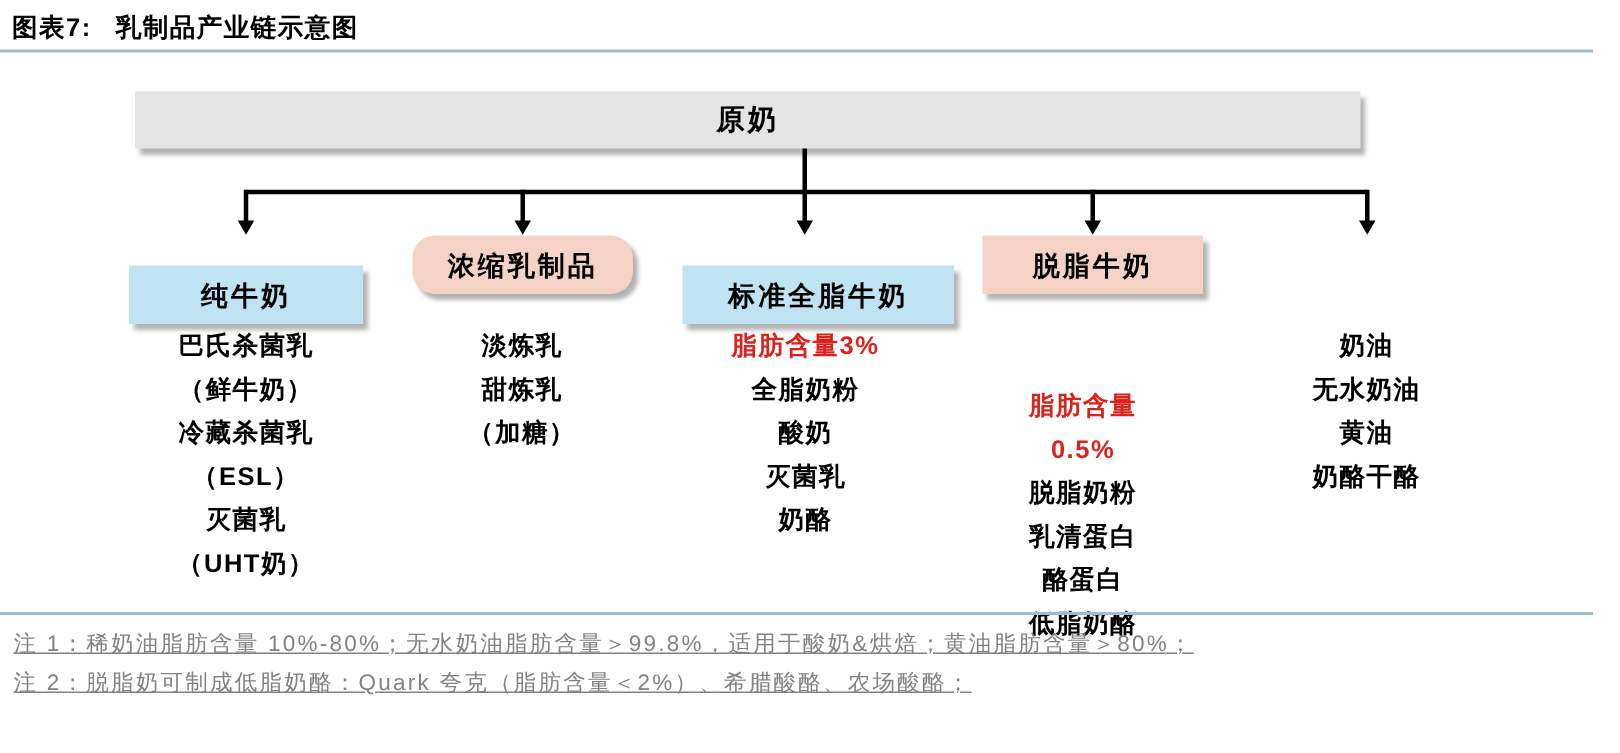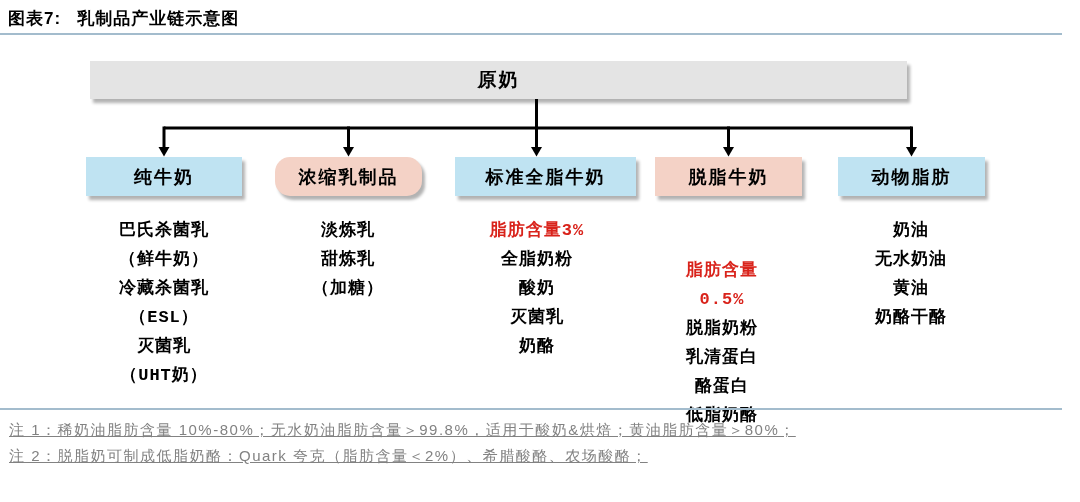--- a/index.html
+++ b/index.html
@@ -40,39 +40,39 @@
   .connector{
     position:absolute;left:0;top:0;width:1080px;height:502px;
     pointer-events:none;
   }
   .cat-box{
     position:absolute;top:157px;height:39px;
     box-shadow:3px 4px 3px rgba(0,0,0,0.30);
     display:flex;align-items:center;justify-content:center;
     font-size:18px;font-weight:bold;color:#000;letter-spacing:2px;
   }
-  .cat-box.blue{background:var(--box-blue);}
+  .cat-box.blue{background:var(--box-blue);margin-top:20px;}
   .cat-box.pink{background:var(--box-pink);}
   .cat-box.c1{left:86px;width:156px;}
   .cat-box.c2{left:275px;width:147px;border-radius:15px;}
   .cat-box.c3{left:455px;width:181px;}
   .cat-box.c4{left:655px;width:147px;}
   .cat-box.c5{left:838px;width:147px;}
   .item-list{
     position:absolute;top:216px;width:190px;
     text-align:center;
     font-size:17px;font-weight:bold;color:#000;
     line-height:29px;letter-spacing:1px;
   }
   .item-list.c1{left:69px;}
   .item-list.c2{left:253px;}
   .item-list.c3{left:442px;}
   .item-list.c4{left:627px;margin-top:40px;}
   .item-list.c5{left:816px;}
-  .item{white-space:nowrap;font-family:Liberation Mono, monospace;}
+  .item{white-space:nowrap;}
   .item.red{color:var(--red-text);}
   .footer-divider{
     position:absolute;left:0;top:408px;width:1062px;height:2px;
     background:var(--divider-blue);
   }
   .notes{
     position:absolute;left:9px;top:417px;width:1060px;
     font-size:15px;color:var(--note-gray);
     line-height:26px;letter-spacing:1.5px;text-decoration:underline;
   }
@@ -116,23 +116,20 @@
   </div>
   <div class="cat-box pink c2">
     <span>浓缩乳制品</span>
   </div>
   <div class="cat-box blue c3">
     <span>标准全脂牛奶</span>
   </div>
   <div class="cat-box pink c4">
     <span>脱脂牛奶</span>
   </div>
-  <div class="cat-box blue c5">
-    <span>动物脂肪</span>
-  </div>
 
   <div class="item-list c1">
     <div class="item">巴氏杀菌乳</div>
     <div class="item">（鲜牛奶）</div>
     <div class="item">冷藏杀菌乳</div>
     <div class="item">（ESL）</div>
     <div class="item">灭菌乳</div>
     <div class="item">（UHT奶）</div>
   </div>
 

